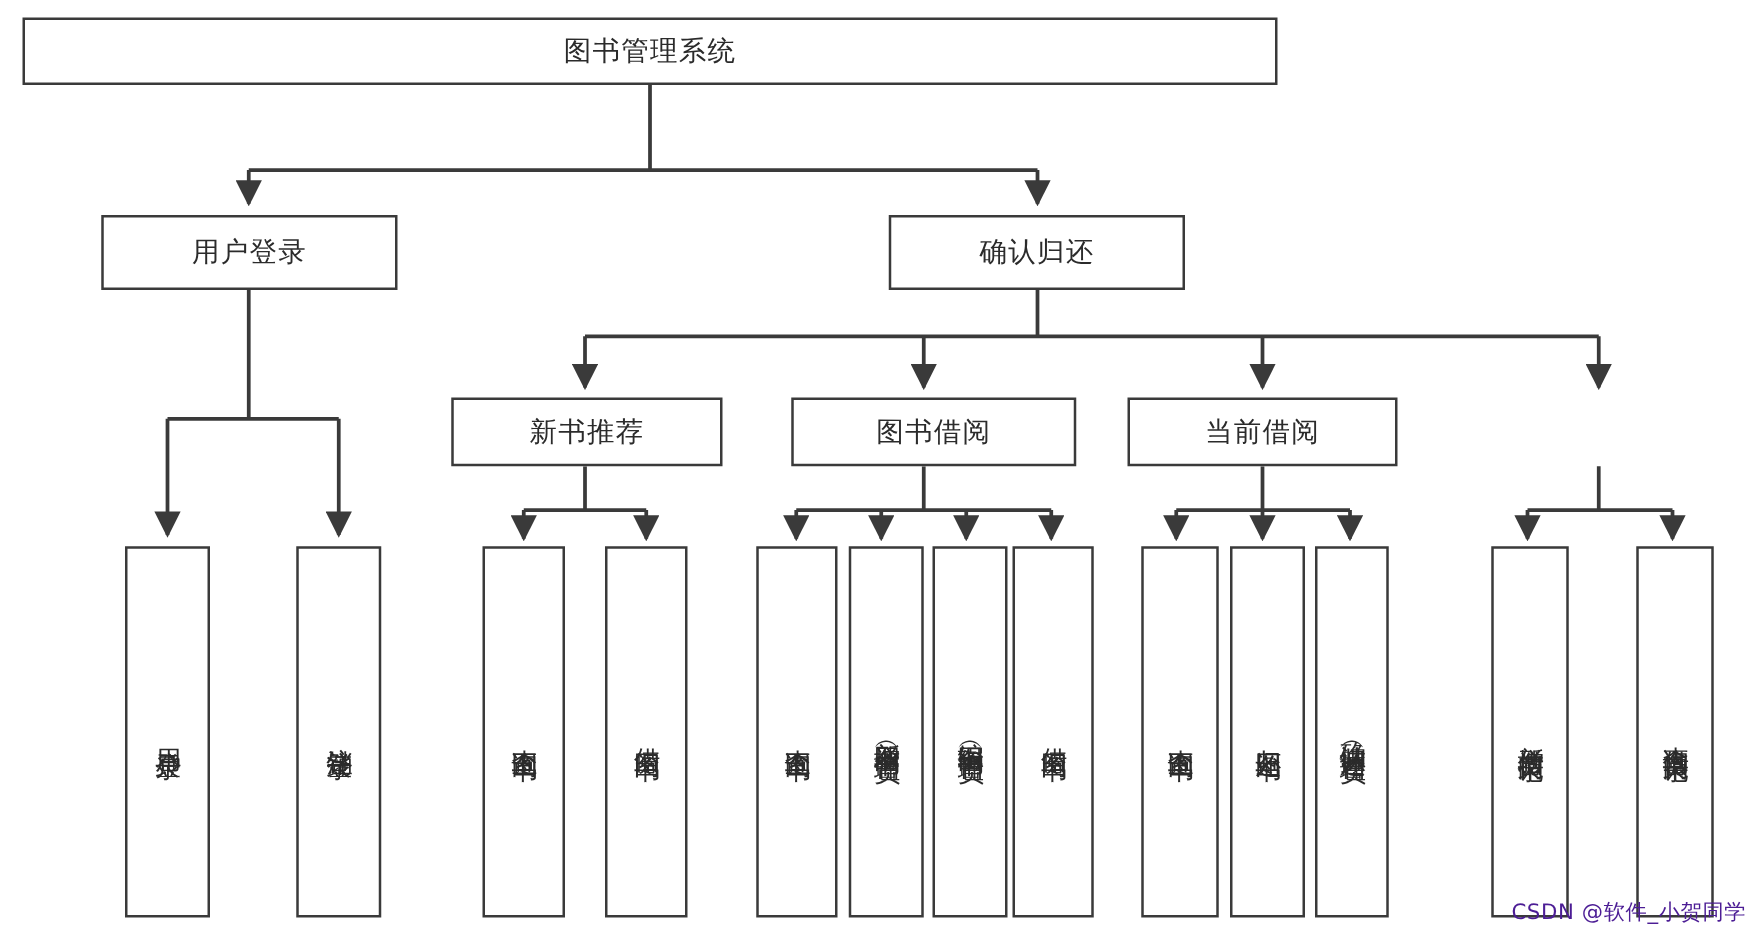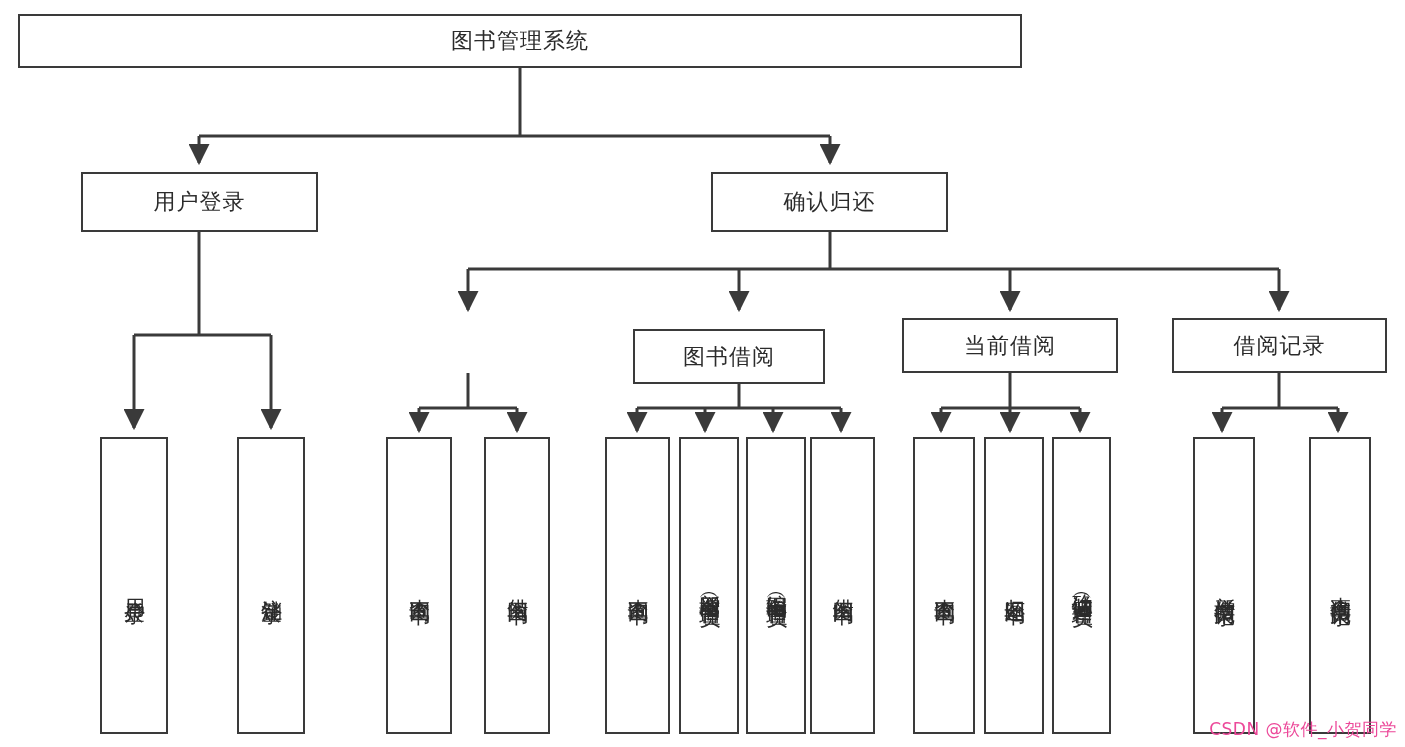--- a/index.html
+++ b/index.html
@@ -53,21 +53,21 @@
     text-orientation: upright;
     display: block;
     white-space: normal;
     text-align: center;
   }
   .watermark {
     position: absolute;
     right: 8px;
     bottom: 6px;
     font-size: 17px;
-    color: #ec4899;
+    color: #4c1d95;
     white-space: nowrap;
     letter-spacing: 0.5px;
   }
 </style>
 </head>
 <body>
 
 <div id="canvas">
 
   <svg class="connectors" viewBox="0 0 1405 747" xmlns="http://www.w3.org/2000/svg">
@@ -124,28 +124,28 @@
     <span>图书管理系统</span>
   </div>
 
   <div class="node horiz" style="left:81px; top:172px; width:237px; height:60px;">
     <span>用户登录</span>
   </div>
   <div class="node horiz" style="left:711px; top:172px; width:237px; height:60px;">
     <span>确认归还</span>
   </div>
 
-  <div class="node horiz" style="left:633px; top:318px; width:192px; height:55px;margin-top:11px;">
+  <div class="node horiz" style="left:361px; top:318px; width:217px; height:55px;">
+    <span>新书推荐</span>
+  </div>
+  <div class="node horiz" style="left:633px; top:318px; width:228px; height:55px;">
     <span>图书借阅</span>
   </div>
   <div class="node horiz" style="left:902px; top:318px; width:216px; height:55px;align-items:center;">
     <span>当前借阅</span>
-  </div>
-  <div class="node horiz" style="left:1172px; top:318px; width:215px; height:55px;">
-    <span>借阅记录</span>
   </div>
 
   <div class="node vert" style="left:100px; top:437px; width:68px; height:297px;">
     <span class="vlabel">用户登录</span>
   </div>
   <div class="node vert" style="left:237px; top:437px; width:68px; height:297px;">
     <span class="vlabel">注销登录</span>
   </div>
 
   <div class="node vert" style="left:386px; top:437px; width:66px; height:297px;">

